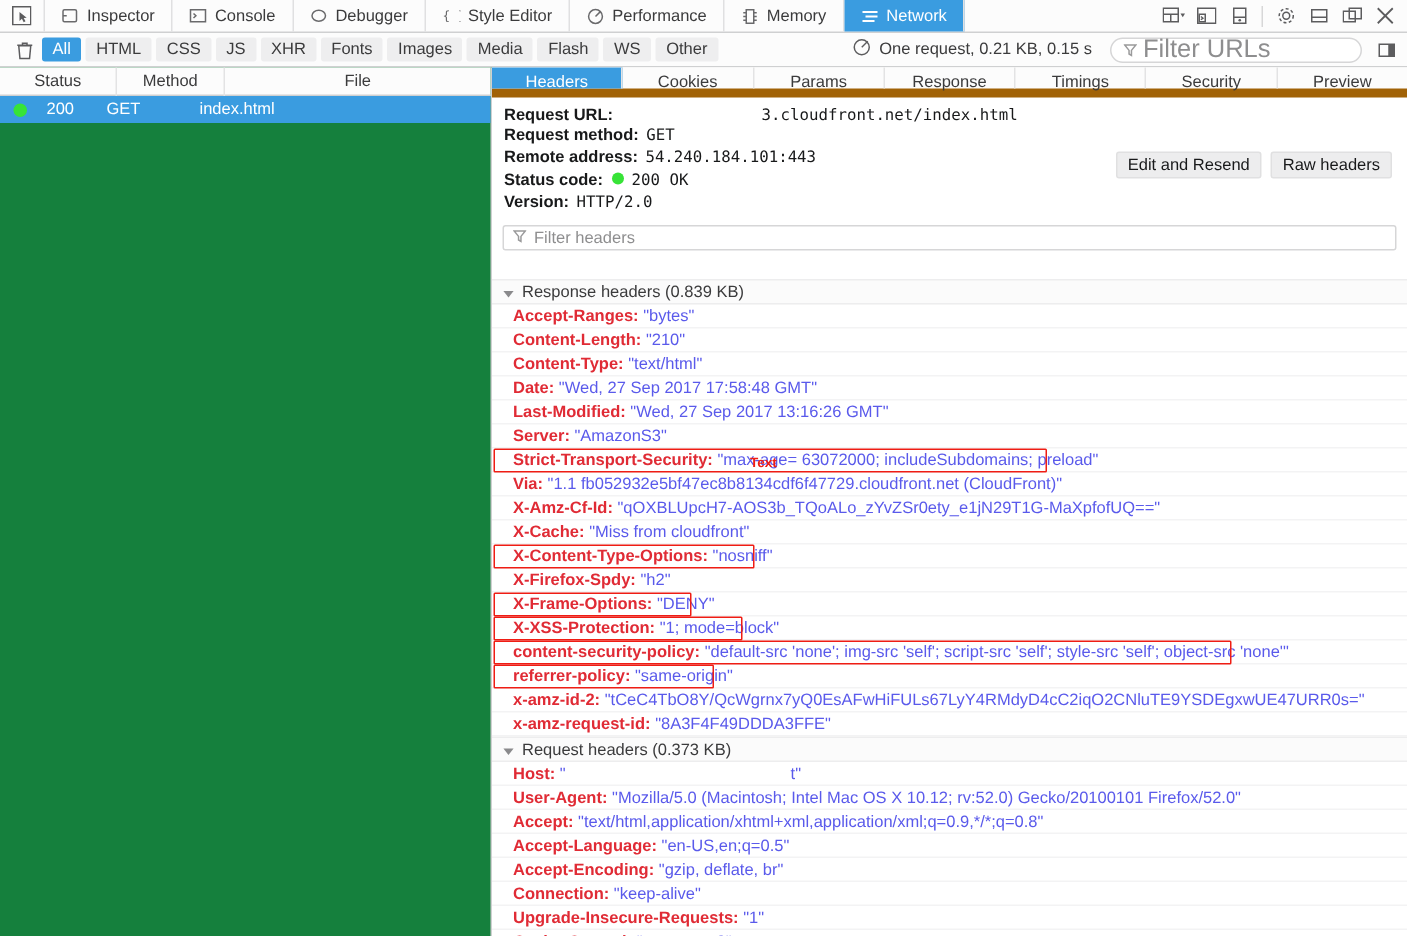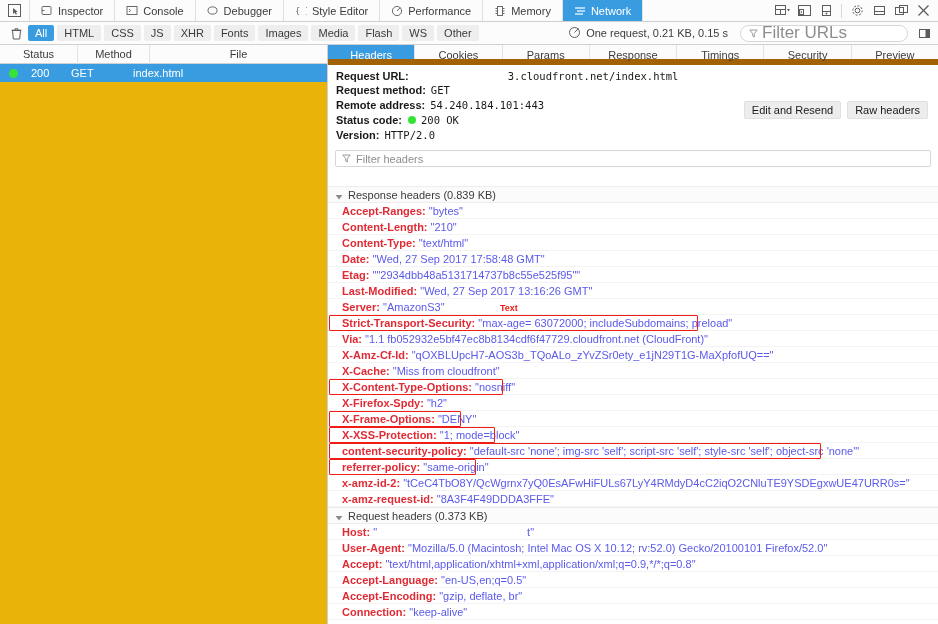--- a/index.html
+++ b/index.html
@@ -56,21 +56,21 @@
   .urlfilter {
     width: 168px; height: 17px; margin-left: 12px; margin-right: 6px;
     border: 1px solid #d6d6d7; border-radius: 9px; background: #fff;
     display: flex; align-items: center; gap: 4px; padding: 0 8px;
     color: #8e8e8f; font-size: 17px; cursor: text;
   }
   .rightpanel-btn { width: 20px; height:20px; display:flex; align-items:center; justify-content:center; cursor:pointer;}
 
   
   .split { display: flex; height: calc(624px - 45px); }
-  .left { width: 328px; border-right: 1px solid #cfd0d1; background: #eab308; position: relative; }
+  .left { width: 328px; border-right: 1px solid #cfd0d1; background: #15803d; position: relative; }
   .right { flex: 1; background: #fff; display: flex; flex-direction: column; min-width: 0;}
 
   .reqhead {
     height: 19px; display: flex; align-items: center;
     background: #fcfcfc; border-bottom: 1px solid #cfd0d1;
     color: #3b3b3c; font-size: 11px;
   }
   .reqhead .col { text-align: center; border-right: 1px solid #e3e3e4; height: 19px; line-height: 19px; }
   .c-status { width: 78px; }
   .c-method { width: 72px; }
@@ -389,21 +389,20 @@
             <div class="grouphdr">
               <span class="twisty"><svg width="8" height="8" viewBox="0 0 8 8">
                   <path d="M0.6 2 L7.4 2 L4 6.4 Z" fill="#8a8a8c"></path>
                 </svg></span>
               <span>Response headers (0.839 KB)</span>
             </div>
             <div class="hrow"><span class="hname">Accept-Ranges:</span> <span class="hval">"bytes"</span></div>
             <div class="hrow"><span class="hname">Content-Length:</span> <span class="hval">"210"</span></div>
             <div class="hrow"><span class="hname">Content-Type:</span> <span class="hval">"text/html"</span></div>
             <div class="hrow"><span class="hname">Date:</span> <span class="hval">"Wed, 27 Sep 2017 17:58:48 GMT"</span></div>
-            <div class="hrow"><span class="hname">Etag:</span> <span class="hval">""2934dbb48a5131714737b8c55e525f95""</span></div>
             <div class="hrow"><span class="hname">Last-Modified:</span> <span class="hval">"Wed, 27 Sep 2017 13:16:26 GMT"</span></div>
             <div class="hrow"><span class="hname">Server:</span> <span class="hval">"AmazonS3"</span></div>
             <div class="hrow" style="--bw: 369px; position: relative;"><span class="hname">Strict-Transport-Security:</span> <span class="hval">"max-age= 63072000; includeSubdomains; preload"</span><span style="position: absolute; left: 1px; top: 0px; height: 16px; width: 369px; border: 1.5px solid rgb(239, 29, 20); border-radius: 1px; pointer-events: none;"></span></div>
             <div class="hrow"><span class="hname">Via:</span> <span class="hval">"1.1 fb052932e5bf47ec8b8134cdf6f47729.cloudfront.net (CloudFront)"</span></div>
             <div class="hrow"><span class="hname">X-Amz-Cf-Id:</span> <span class="hval">"qOXBLUpcH7-AOS3b_TQoALo_zYvZSr0ety_e1jN29T1G-MaXpfofUQ=="</span></div>
             <div class="hrow"><span class="hname">X-Cache:</span> <span class="hval">"Miss from cloudfront"</span></div>
             <div class="hrow" style="--bw: 174px; position: relative;"><span class="hname">X-Content-Type-Options:</span> <span class="hval">"nosniff"</span><span style="position: absolute; left: 1px; top: 0px; height: 16px; width: 174px; border: 1.5px solid rgb(239, 29, 20); border-radius: 1px; pointer-events: none;"></span></div>
             <div class="hrow"><span class="hname">X-Firefox-Spdy:</span> <span class="hval">"h2"</span></div>
             <div class="hrow" style="--bw: 132px; position: relative;"><span class="hname">X-Frame-Options:</span> <span class="hval">"DENY"</span><span style="position: absolute; left: 1px; top: 0px; height: 16px; width: 132px; border: 1.5px solid rgb(239, 29, 20); border-radius: 1px; pointer-events: none;"></span></div>
             <div class="hrow" style="--bw: 166px; position: relative;"><span class="hname">X-XSS-Protection:</span> <span class="hval">"1; mode=block"</span><span style="position: absolute; left: 1px; top: 0px; height: 16px; width: 166px; border: 1.5px solid rgb(239, 29, 20); border-radius: 1px; pointer-events: none;"></span></div>

